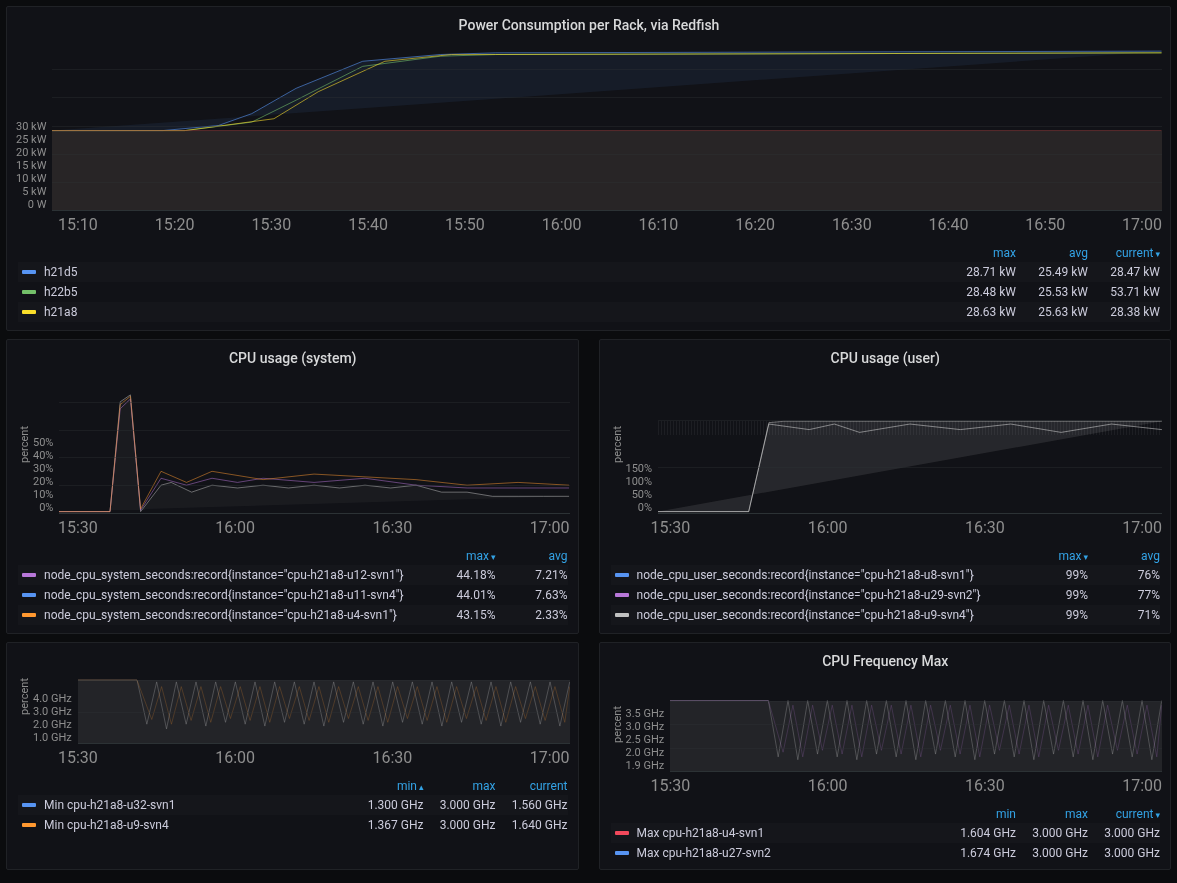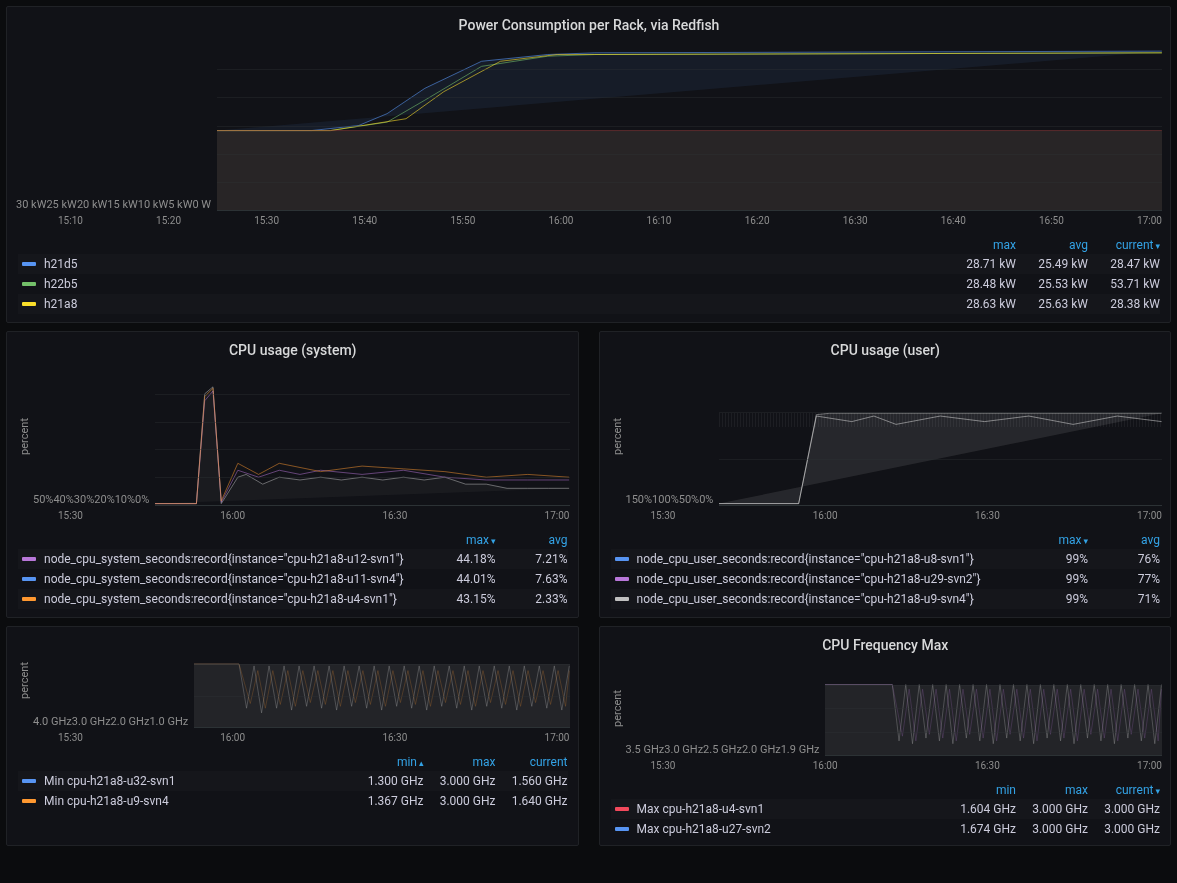--- a/index.html
+++ b/index.html
@@ -37,21 +37,21 @@
   .ylabel {
     writing-mode: vertical-rl;
     transform: rotate(180deg);
     font-size: 11px;
     color: #8e8e8e;
     padding: 0 2px;
     align-self: center;
   }
   .yaxis {
     display: flex;
-    flex-direction: row;
+    flex-direction: column;
     justify-content: flex-end;
     align-items: flex-end;
     font-size: 11px;
     color: #8e8e8e;
     padding-right: 6px;
     height: var(--ch);
   }
   .plot {
     flex: 1;
     height: var(--ch);
@@ -60,21 +60,21 @@
   }
   .gridline {
     position: absolute;
     left: 0; right: 0;
     border-top: 1px solid #2c3235;
     opacity: 0.4;
   }
   .xaxis {
     display: flex;
     justify-content: space-between;
-    font-size: 10px;
+    font-size: 16px;
     color: #8e8e8e;
     padding: 4px 8px 6px 50px;
   }
   .legend {
     padding: 4px 10px 8px 10px;
   }
   .legend-header {
     display: flex;
     font-size: 12px;
     color: #33a2e5;

